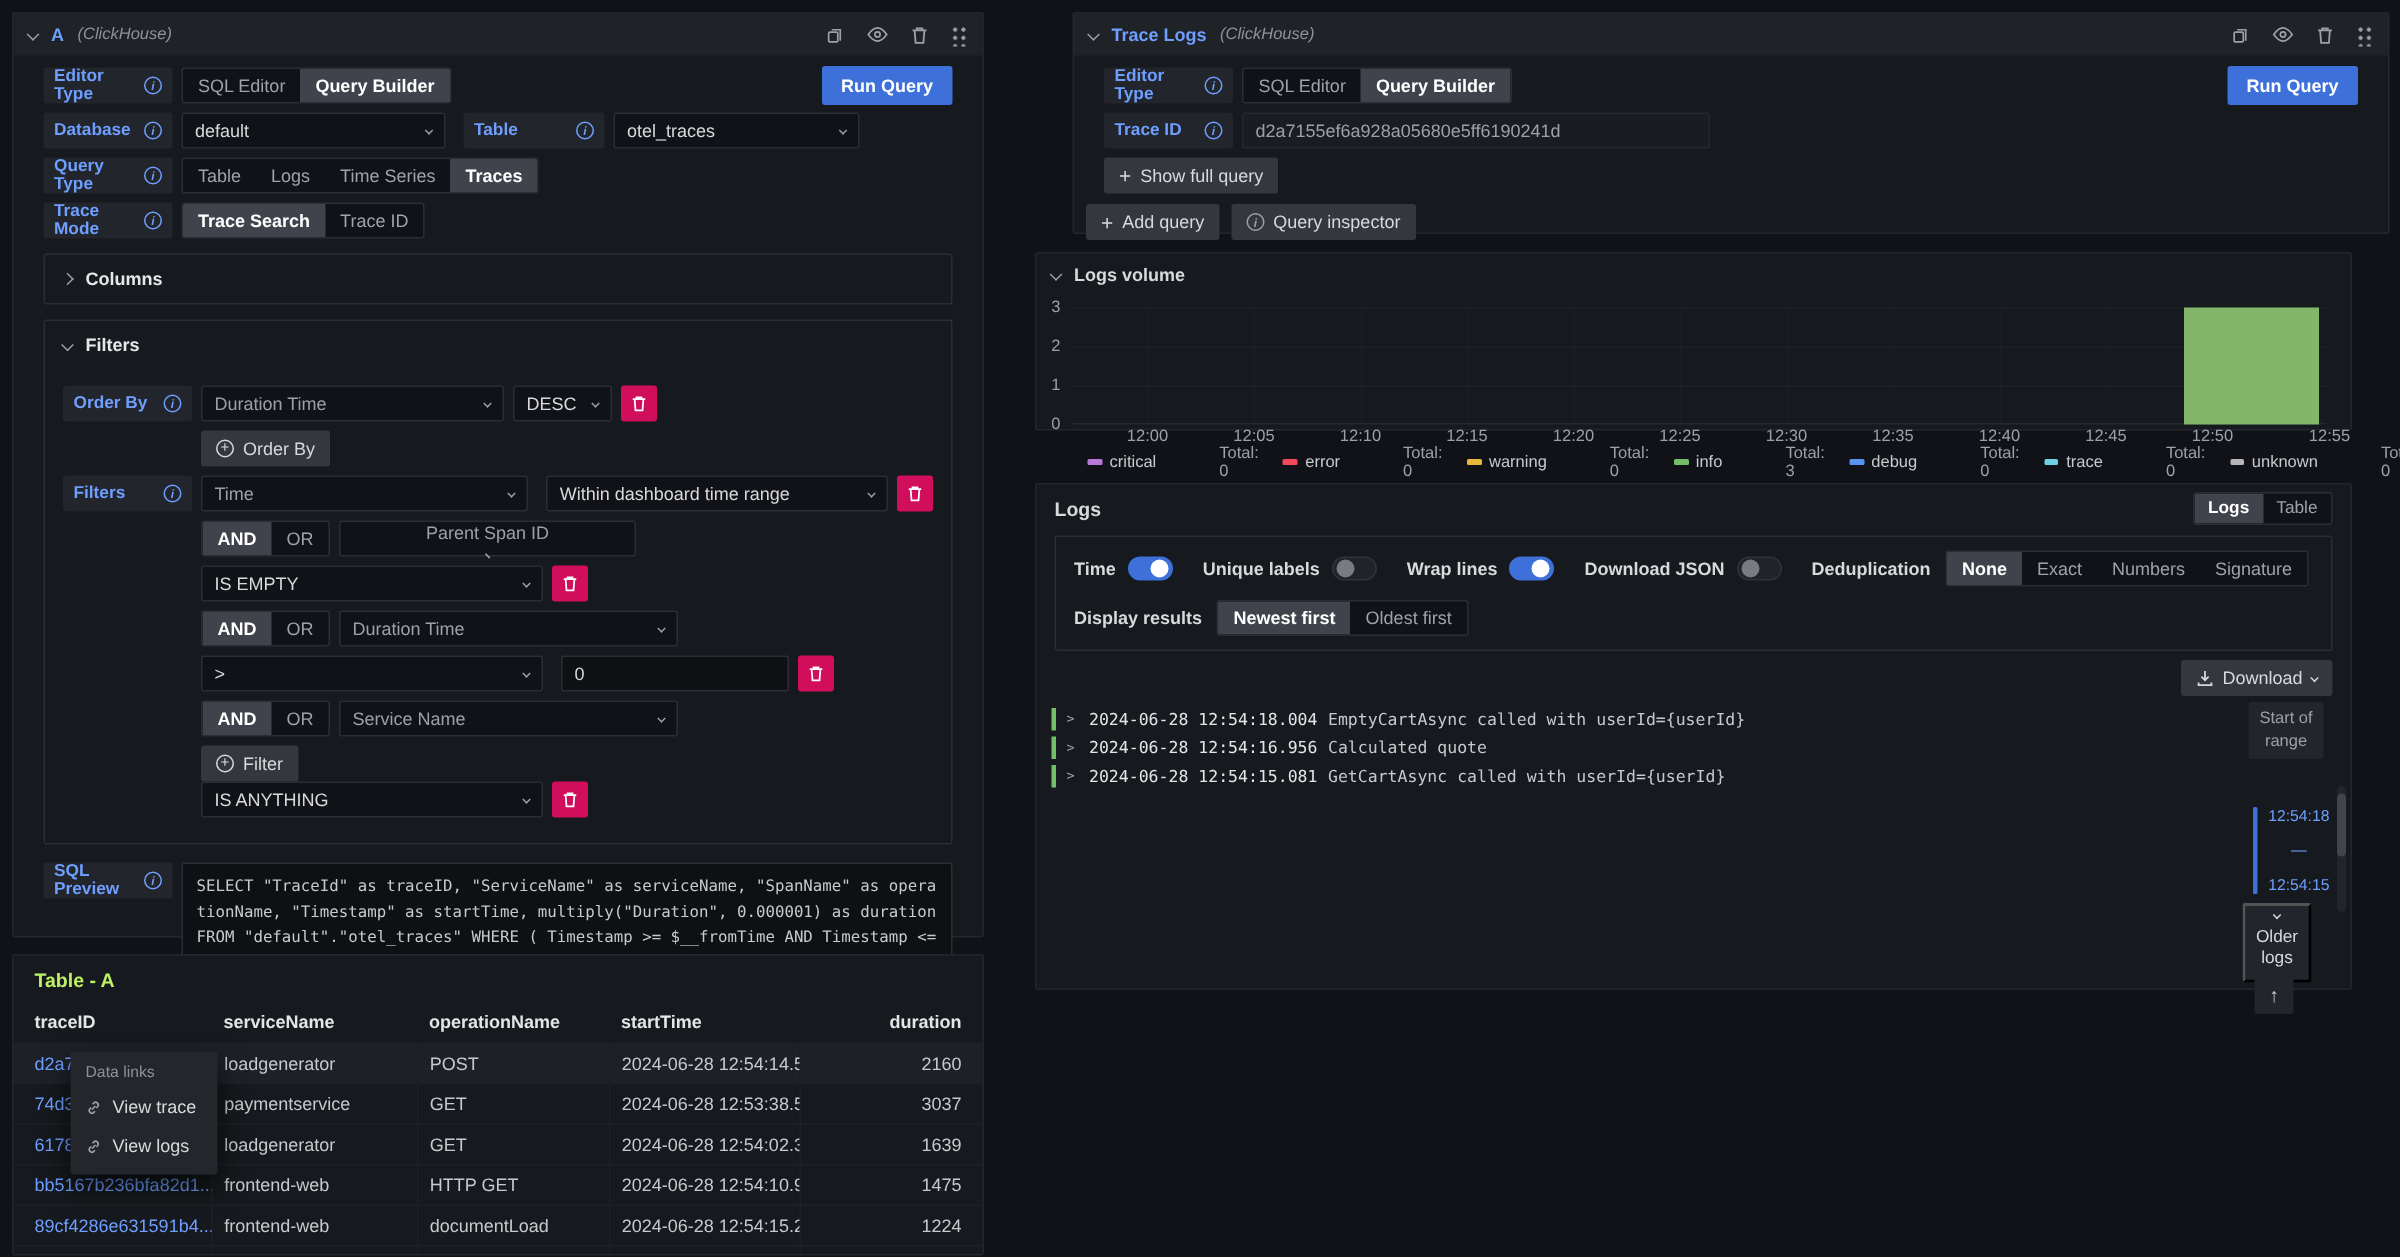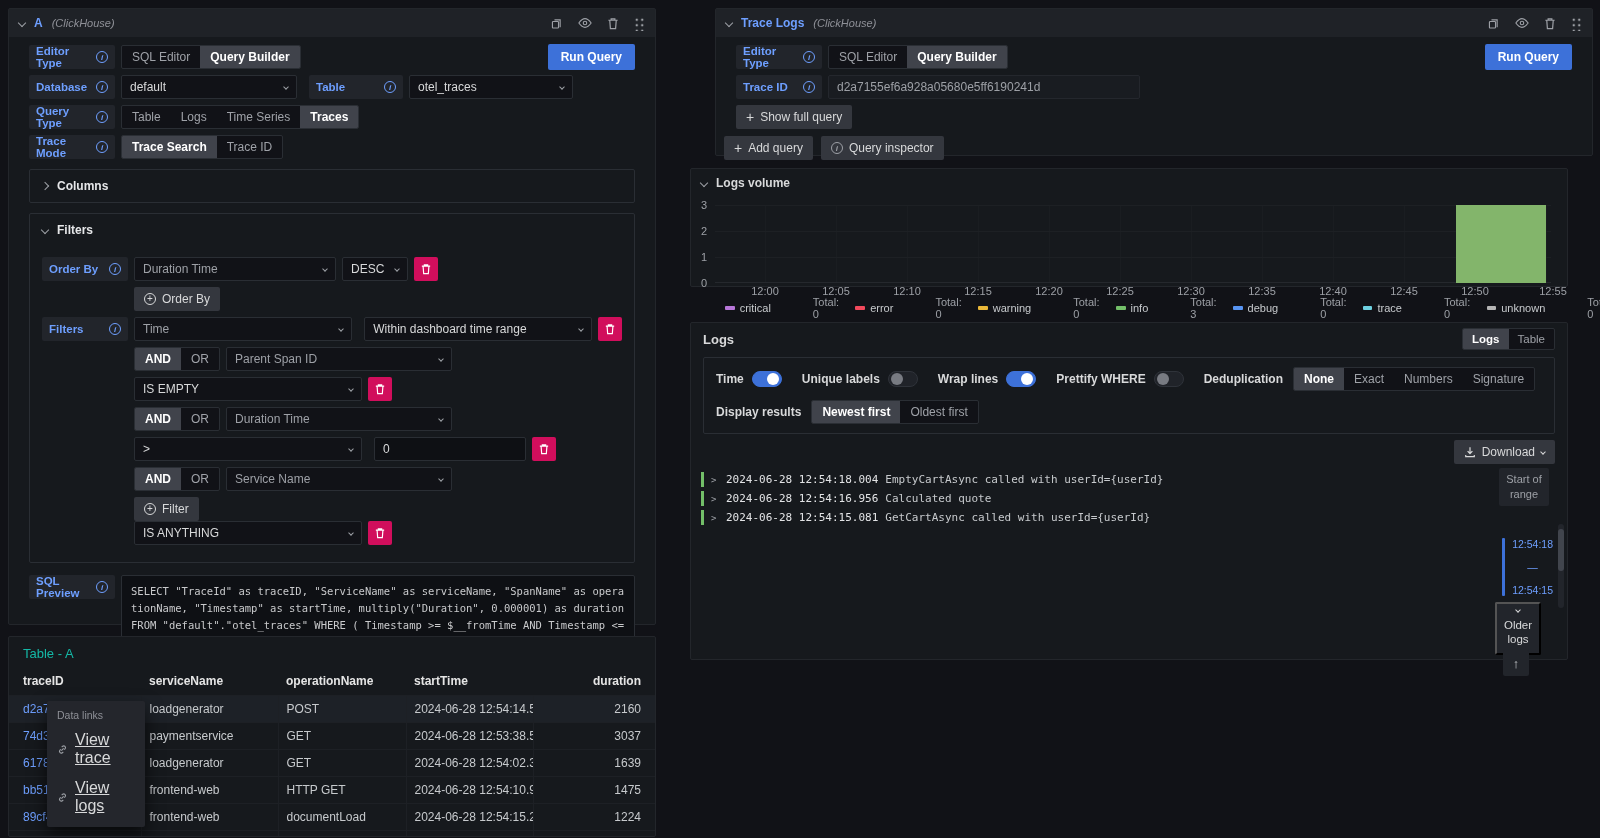--- a/index.html
+++ b/index.html
@@ -44,32 +44,32 @@
 
   .cbox { border:1px solid #2a2e34; border-radius:2px; margin:10px 0; padding:5px 12px 5px 12px; }
   .cbox-head { display:flex; align-items:center; gap:9px; height:22px; color:#e6e7e9; font-weight:700; font-size:12px; }
   .fbody { padding:8px 0 6px 0; }
   .indent { margin-left:92px; }
 
   .code { flex:1; background:#0e1014; border:1px solid #2a2e34; border-radius:2px; padding:7px 9px; font-family:"DejaVu Sans Mono","Liberation Mono",monospace; font-size:10.5px; line-height:1.6; color:#c9cacc; white-space:pre-wrap; word-break:break-all; height:74px; overflow:hidden; }
   .actions { display:flex; gap:8px; margin-top:16px; margin-left:-12px; }
 
   
-  .tp-title { padding:9px 12px 8px 14px; font-weight:400; font-size:13px; color:#14b8a6; }
+  .tp-title { padding:9px 12px 8px 14px; font-weight:700; font-size:13px; color:#bef264; }
   table.ttable { width:100%; border-collapse:collapse; font-size:12px; table-layout:fixed; }
   .ttable th { text-align:left; font-weight:700; color:#e5e5e5; padding:5px 8px 7px 8px; }
   .ttable td { padding:6px 8px; color:#c7cacd; border-top:1px solid #1d2025; border-right:1px solid #1d2025; white-space:nowrap; overflow:hidden; }
   .ttable td:last-child, .ttable th:last-child { border-right:none; text-align:right; padding-right:14px; }
   .ttable th:last-child { text-align:right; }
   .ttable th:first-child, .ttable td:first-child { padding-left:14px; }
   .ttable tr.hl td { background:#1d2127; }
   .tlink { color:#6e9fff; }
   .ctx { position:absolute; left:38px; top:64px; width:98px; background:#24262c; border-radius:2px; box-shadow:0 8px 18px rgba(0,0,0,.65); padding:5px 0 6px 0; z-index:6; }
   .ctx-h { padding:3px 10px 4px 10px; font-size:10.5px; color:#8e9097; }
-  .ctx-item { padding:6px 10px; display:flex; align-items:center; gap:7px; color:#d8d9da; font-size:16px;text-decoration:underline; }
+  .ctx-item { padding:6px 10px; display:flex; align-items:center; gap:7px; color:#d8d9da; font-size:12px; }
   .ctx-item svg { color:#9da0a6; flex:none; }
 
   
   .vhead { padding:7px 10px; display:flex; align-items:center; gap:9px; font-weight:700; font-size:12px; color:#d8d9da; }
   .plot { position:absolute; left:24px; right:16px; top:36px; height:78px; }
   .hline { position:absolute; left:0; right:0; height:1px; background:#1d2024; }
   .hline.base { background:#25282d; }
   .vline { position:absolute; top:0; bottom:0; width:1px; background:#1a1d21; }
   .ylab { position:absolute; left:0; width:16px; text-align:right; font-size:11px; color:#9da0a6; transform:translateY(-50%); }
   .xlab { position:absolute; top:116px; transform:translateX(-50%); font-size:11px; color:#9da0a6; white-space:nowrap; }
@@ -253,21 +253,21 @@
                   <path d="M1 3.5h10M4 3.5V2h4v1.5M2.5 3.5l.7 9h5.6l.7-9"></path>
                 </svg>
               </button>
           </div>
 
           <div class="qrow indent">
             <div class="rgroup">
               <span class="ropt sel">AND</span>
               <span class="ropt">OR</span>
             </div>
-            <div class="select fieldsel" style="width:226px;">
+            <div class="select fieldsel" style="width:198px;flex-direction:column;">
                 <span>Parent Span ID</span>
                 <span class="chv tiny"></span>
               </div>
           </div>
           <div class="qrow indent">
             <div class="select" style="width:228px;">
                 <span>IS EMPTY</span>
                 <span class="chv tiny"></span>
               </div>
             <button class="btn-trash">
@@ -598,21 +598,21 @@
               <span class="knob"></span>
             </span>
           </span>
         <span class="cpair">
             <span class="clabel">Wrap lines</span>
             <span class="toggle on">
               <span class="knob"></span>
             </span>
           </span>
         <span class="cpair">
-            <span class="clabel">Prettify WHERE</span>
+            <span class="clabel">Download JSON</span>
             <span class="toggle">
               <span class="knob"></span>
             </span>
           </span>
         <span class="cpair" style="gap:10px;">
           <span class="clabel">Deduplication</span>
           <span class="rgroup">
             <span class="ropt sel">None</span>
             <span class="ropt">Exact</span>
             <span class="ropt">Numbers</span>

